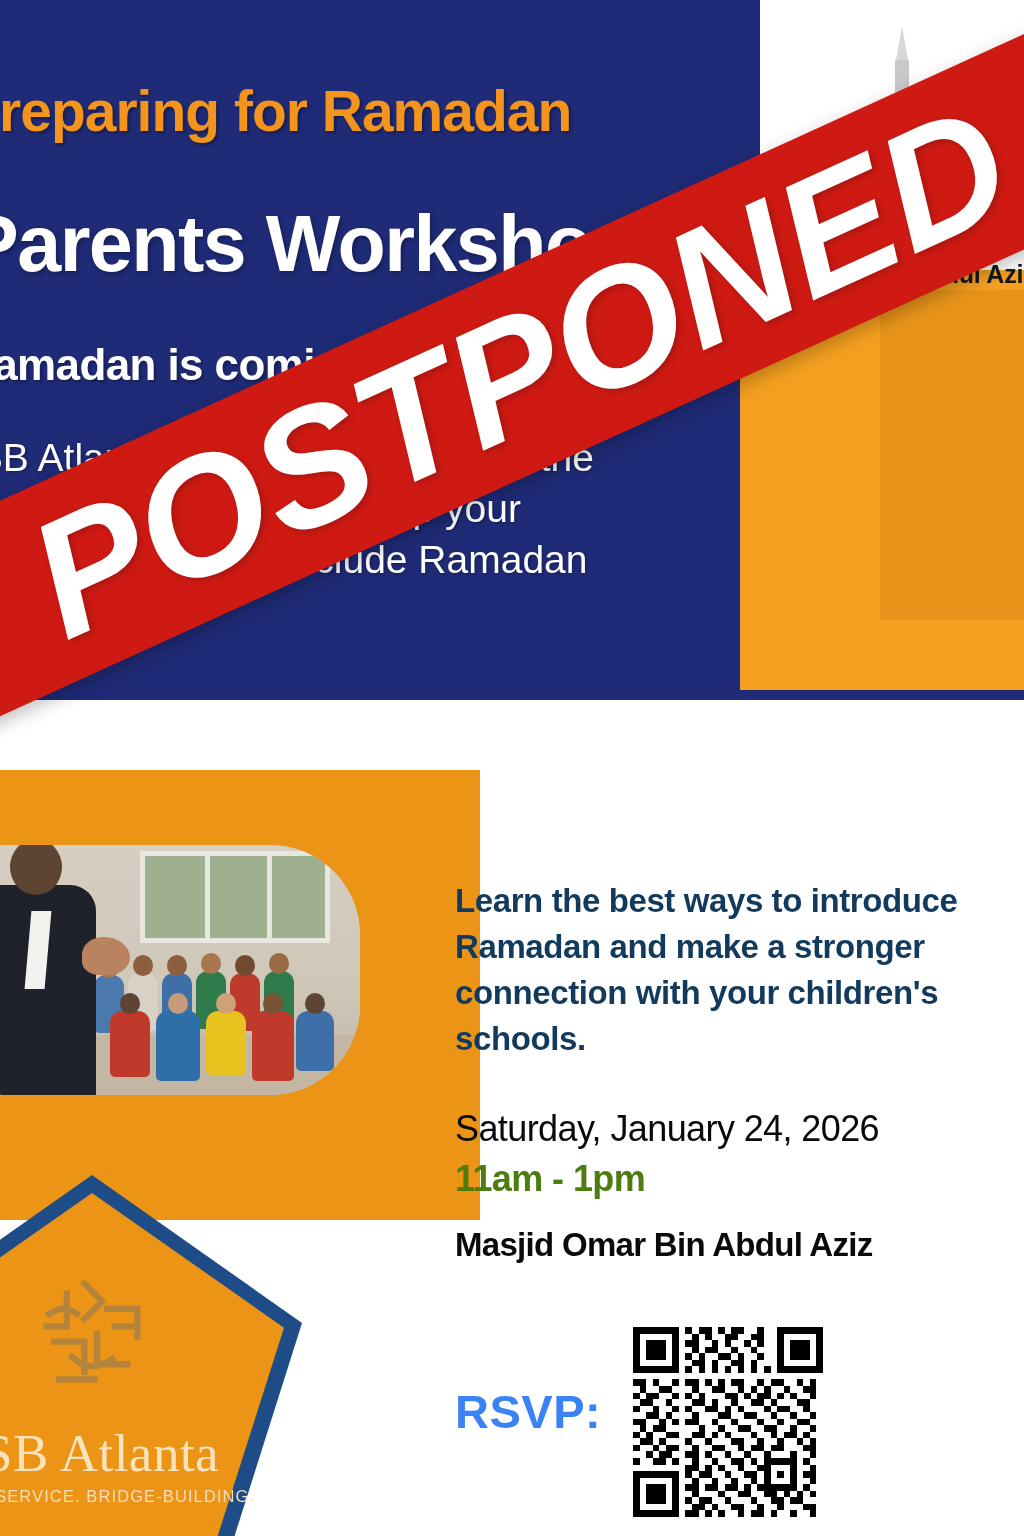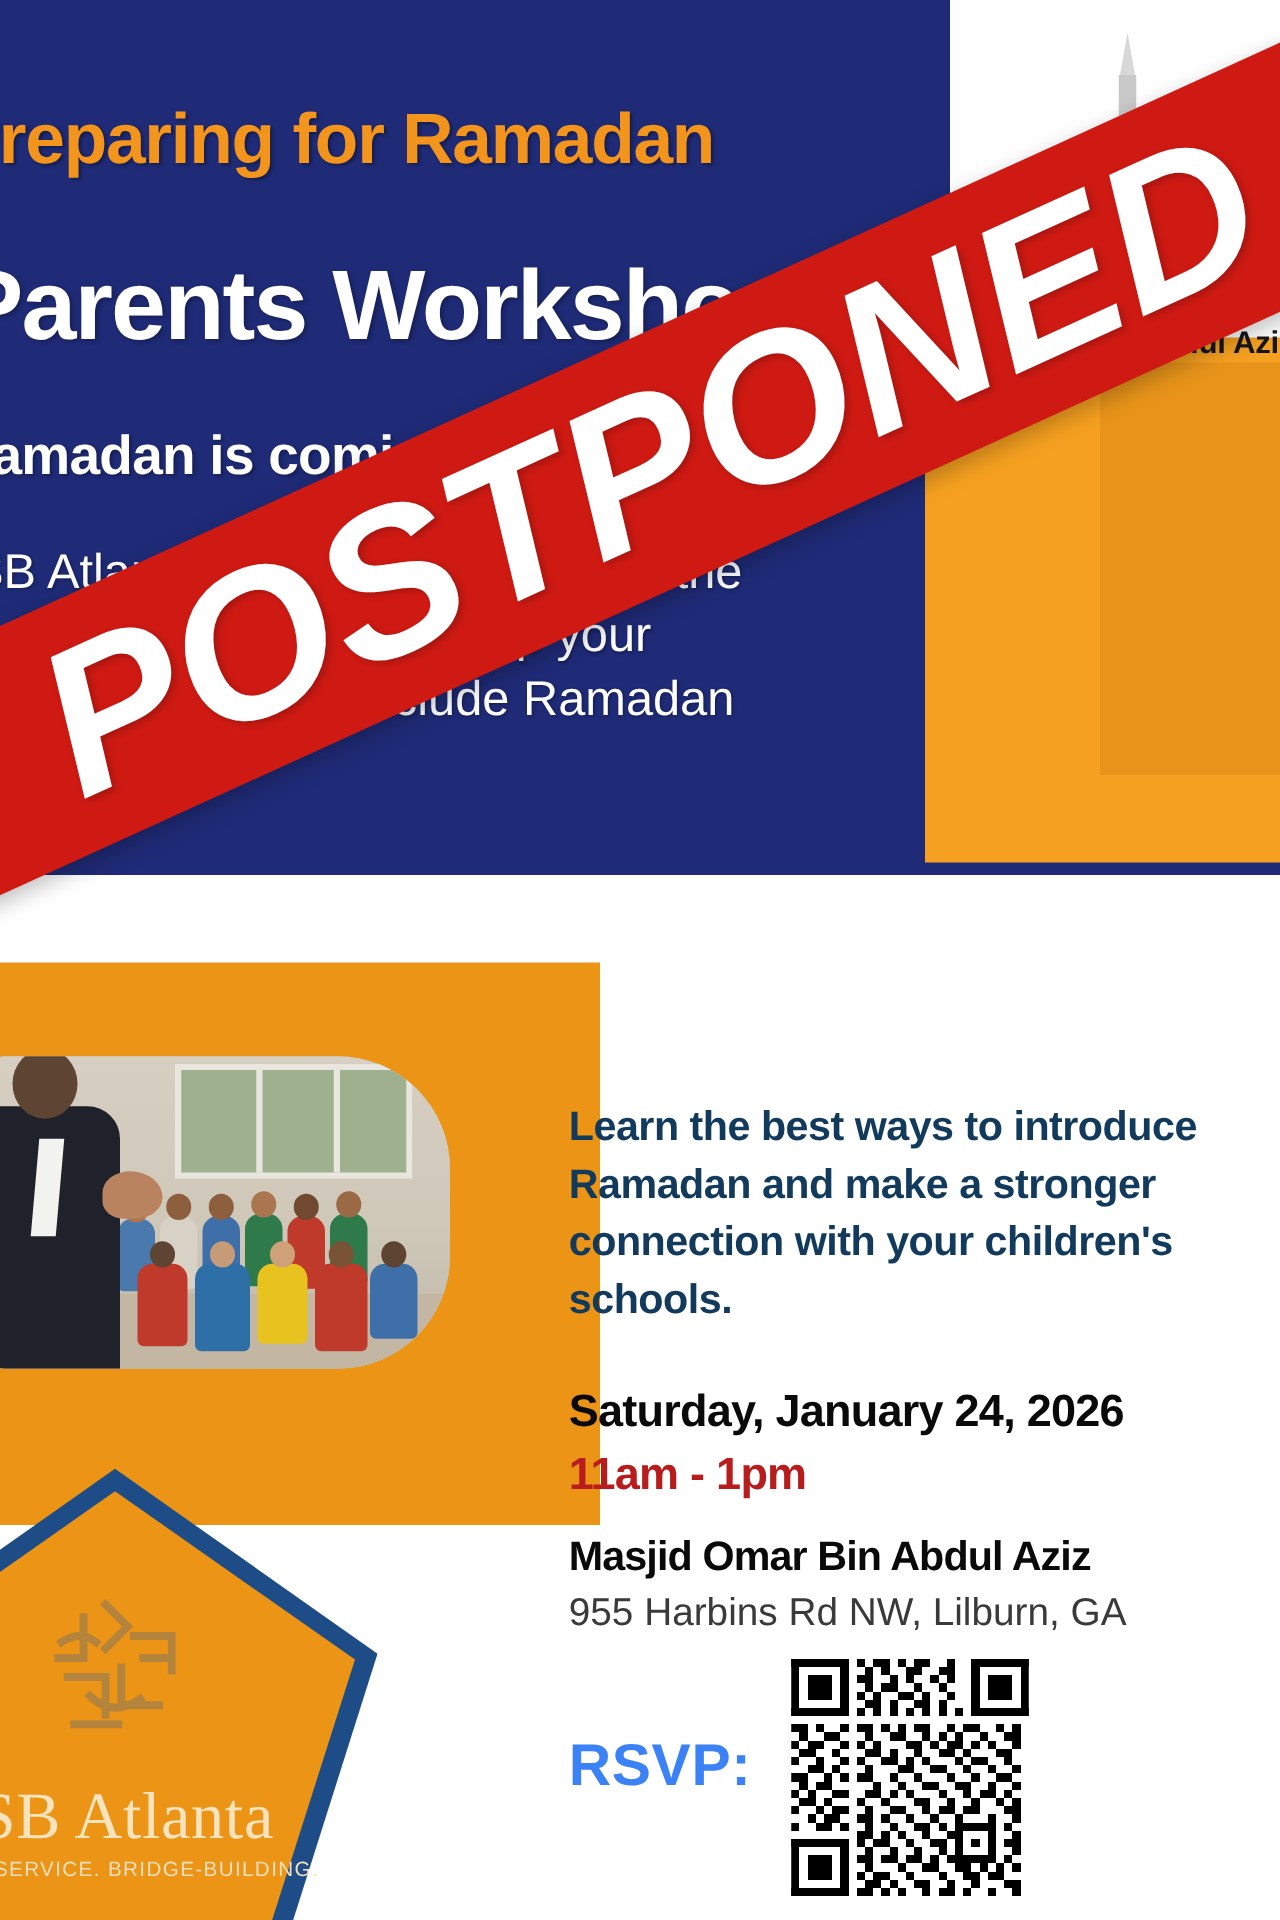--- a/index.html
+++ b/index.html
@@ -303,29 +303,29 @@
     white-space: nowrap;
   }
   .details {
     position: absolute;
     left: 455px;
     top: 1108px;
     width: 560px;
   }
   .det-date {
     font-size: 36px;
-    font-weight: bold;
+    font-weight: normal;
     color: #0a0a0a;
     letter-spacing: -0.6px;
     white-space: nowrap;
   }
   .det-time {
     font-size: 36px;
     font-weight: bold;
-    color: #b91c1c;
+    color: #4d7c0f;
     letter-spacing: -0.6px;
     margin-top: 8px;
     white-space: nowrap;
   }
   .det-venue {
     font-size: 33px;
     font-weight: bold;
     color: #0a0a0a;
     letter-spacing: -0.7px;
     margin-top: 26px;
@@ -486,21 +486,20 @@
     <div>Learn the best ways to introduce</div>
     <div>Ramadan and make a stronger</div>
     <div>connection with  your children's</div>
     <div>schools.</div>
   </div>
 
   <div class="details">
     <div class="det-date">Saturday, January 24, 2026</div>
     <div class="det-time">11am - 1pm</div>
     <div class="det-venue">Masjid Omar Bin Abdul Aziz</div>
-    <div class="det-addr">955 Harbins Rd NW, Lilburn, GA</div>
   </div>
 
   <div class="rsvp-label">RSVP:</div>
 
   <svg class="qr" viewBox="0 0 29 29" shape-rendering="crispEdges">
     <rect width="29" height="29" fill="#ffffff"></rect>
     <g fill="#000000">
 
       <rect x="0" y="0" width="7" height="1"></rect>
         <rect x="0" y="6" width="7" height="1"></rect>

